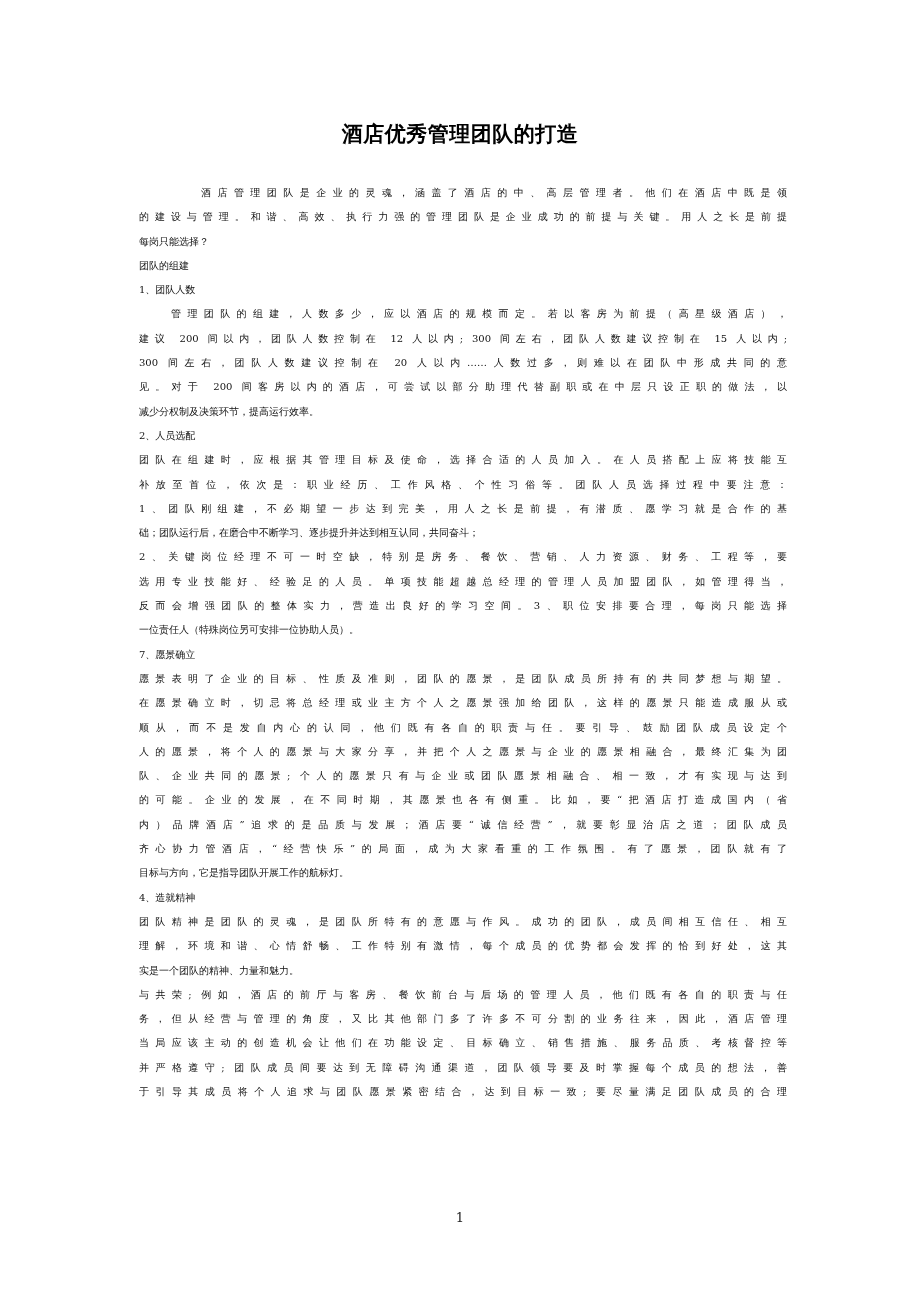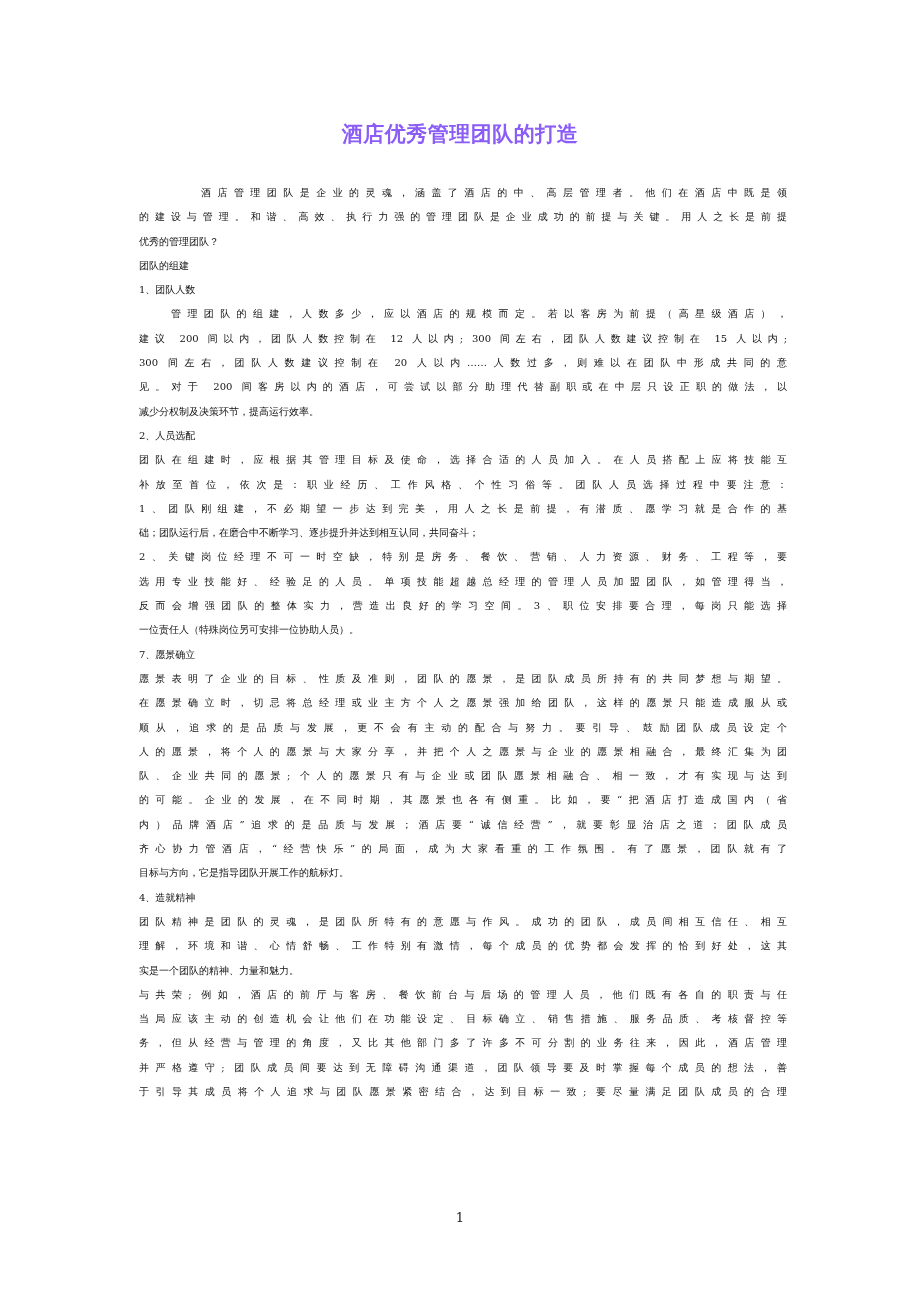--- a/index.html
+++ b/index.html
@@ -1,71 +1,71 @@
 <!DOCTYPE html>
 <html><head>
 <meta charset="utf-8">
 <style>
   html, body { margin: 0; padding: 0; background: #ffffff; }
   body { width: 920px; height: 1302px; position: relative; overflow: hidden;
          font-family: "DejaVu Serif", "Liberation Serif", serif; color: #111; }
   .page { position: absolute; left: 0; top: 0; width: 920px; height: 1302px; background: #fff; }
   .title { position: absolute; left: 0; width: 920px; top: 120px; text-align: center;
            font-family: "DejaVu Sans", "Liberation Sans", sans-serif; font-weight: bold;
-           font-size: 21px; letter-spacing: 0.5px; color: #8b5cf6; }
+           font-size: 21px; letter-spacing: 0.5px; color: #000000; }
   .body { position: absolute; left: 139px; top: 181px; width: 648px; }
   .line { height: 24.3px; line-height: 24.3px; font-size: 10px; white-space: nowrap;
           text-align: justify; text-align-last: justify; overflow: hidden; }
   .line.last { text-align-last: left; }
   .indent2 { padding-left: 62px; }
   .indent1 { padding-left: 32px; }
   .page-number { position: absolute; left: 0; width: 920px; top: 1210px; text-align: center;
                  font-size: 13px; color: #222; }
 </style>
 </head>
 <body>
 
 <div class="page">
   <div class="title">酒店优秀管理团队的打造</div>
 
   <div class="body" id="doc-body">
       <div class="line indent2">酒店管理团队是企业的灵魂，涵盖了酒店的中、高层管理者。他们在酒店中既是领</div>
       <div class="line">的建设与管理。和谐、高效、执行力强的管理团队是企业成功的前提与关键。用人之长是前提</div>
-      <div class="line last">优秀的管理团队？</div>
+      <div class="line last">每岗只能选择？</div>
       <div class="line last">团队的组建</div>
       <div class="line last">1、团队人数</div>
       <div class="line indent1">管理团队的组建，人数多少，应以酒店的规模而定。若以客房为前提（高星级酒店），</div>
       <div class="line">建议 200 间以内，团队人数控制在 12 人以内; 300 间左右，团队人数建议控制在 15 人以内;</div>
       <div class="line">300 间左右，团队人数建议控制在 20 人以内……人数过多，则难以在团队中形成共同的意</div>
       <div class="line">见。对于 200 间客房以内的酒店，可尝试以部分助理代替副职或在中层只设正职的做法，以</div>
       <div class="line last">减少分权制及决策环节，提高运行效率。</div>
       <div class="line last">2、人员选配</div>
       <div class="line">团队在组建时，应根据其管理目标及使命，选择合适的人员加入。在人员搭配上应将技能互</div>
       <div class="line">补放至首位，依次是：职业经历、工作风格、个性习俗等。团队人员选择过程中要注意：</div>
       <div class="line">1、团队刚组建，不必期望一步达到完美，用人之长是前提，有潜质、愿学习就是合作的基</div>
       <div class="line last">础；团队运行后，在磨合中不断学习、逐步提升并达到相互认同，共同奋斗；</div>
       <div class="line">2、关键岗位经理不可一时空缺，特别是房务、餐饮、营销、人力资源、财务、工程等，要</div>
       <div class="line">选用专业技能好、经验足的人员。单项技能超越总经理的管理人员加盟团队，如管理得当，</div>
       <div class="line">反而会增强团队的整体实力，营造出良好的学习空间。3、职位安排要合理，每岗只能选择</div>
       <div class="line last">一位责任人（特殊岗位另可安排一位协助人员）。</div>
       <div class="line last">7、愿景确立</div>
       <div class="line">愿景表明了企业的目标、性质及准则，团队的愿景，是团队成员所持有的共同梦想与期望。</div>
       <div class="line">在愿景确立时，切忌将总经理或业主方个人之愿景强加给团队，这样的愿景只能造成服从或</div>
-      <div class="line">顺从，追求的是品质与发展，更不会有主动的配合与努力。要引导、鼓励团队成员设定个</div>
+      <div class="line">顺从，而不是发自内心的认同，他们既有各自的职责与任。要引导、鼓励团队成员设定个</div>
       <div class="line">人的愿景，将个人的愿景与大家分享，并把个人之愿景与企业的愿景相融合，最终汇集为团</div>
       <div class="line">队、企业共同的愿景; 个人的愿景只有与企业或团队愿景相融合、相一致，才有实现与达到</div>
       <div class="line">的可能。企业的发展，在不同时期，其愿景也各有侧重。比如，要“把酒店打造成国内（省</div>
       <div class="line">内）品牌酒店”追求的是品质与发展；酒店要“诚信经营”，就要彰显治店之道；团队成员</div>
       <div class="line">齐心协力管酒店，“经营快乐”的局面，成为大家看重的工作氛围。有了愿景，团队就有了</div>
       <div class="line last">目标与方向，它是指导团队开展工作的航标灯。</div>
       <div class="line last">4、造就精神</div>
       <div class="line">团队精神是团队的灵魂，是团队所特有的意愿与作风。成功的团队，成员间相互信任、相互</div>
       <div class="line">理解，环境和谐、心情舒畅、工作特别有激情，每个成员的优势都会发挥的恰到好处，这其</div>
       <div class="line last">实是一个团队的精神、力量和魅力。</div>
       <div class="line">与共荣; 例如，酒店的前厅与客房、餐饮前台与后场的管理人员，他们既有各自的职责与任</div>
+      <div class="line">务，但从经营与管理的角度，又比其他部门多了许多不可分割的业务往来，因此，酒店管理</div>
       <div class="line">当局应该主动的创造机会让他们在功能设定、目标确立、销售措施、服务品质、考核督控等</div>
-      <div class="line">务，但从经营与管理的角度，又比其他部门多了许多不可分割的业务往来，因此，酒店管理</div>
       <div class="line">并严格遵守; 团队成员间要达到无障碍沟通渠道，团队领导要及时掌握每个成员的想法，善</div>
       <div class="line">于引导其成员将个人追求与团队愿景紧密结合，达到目标一致; 要尽量满足团队成员的合理</div>
     </div>
 
   <div class="page-number">1</div>
 </div>
 
 </body></html>

